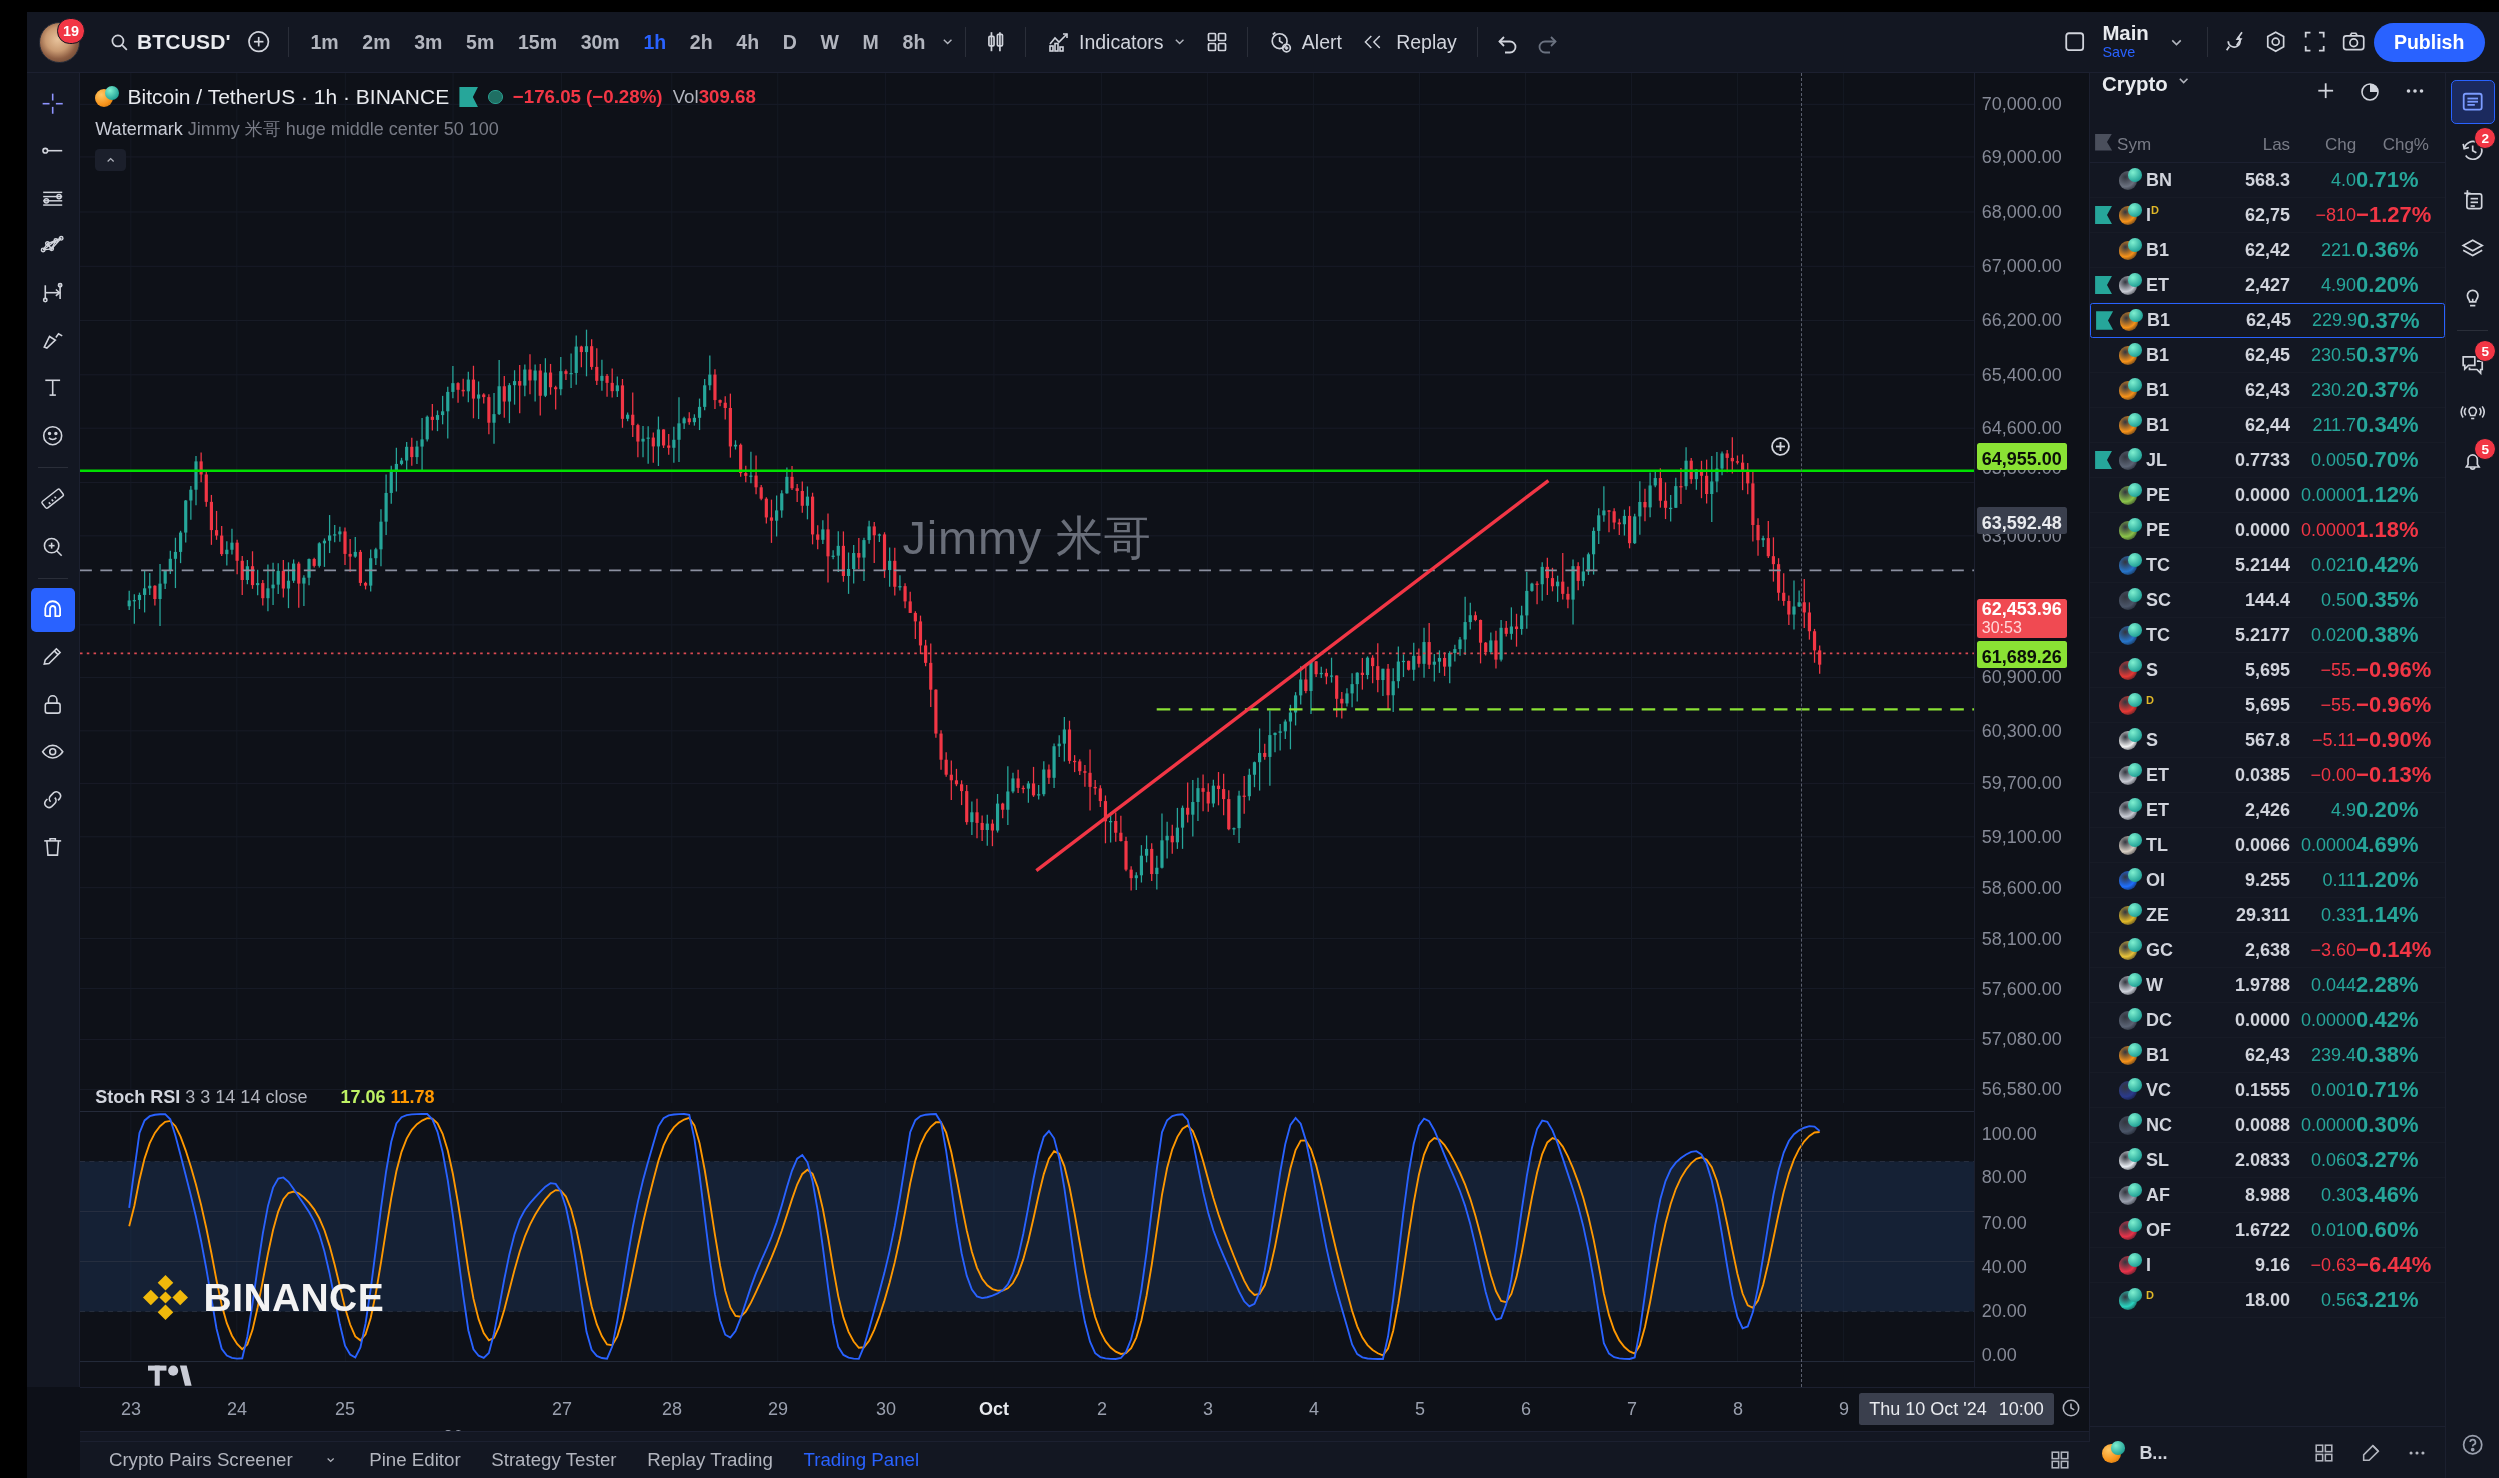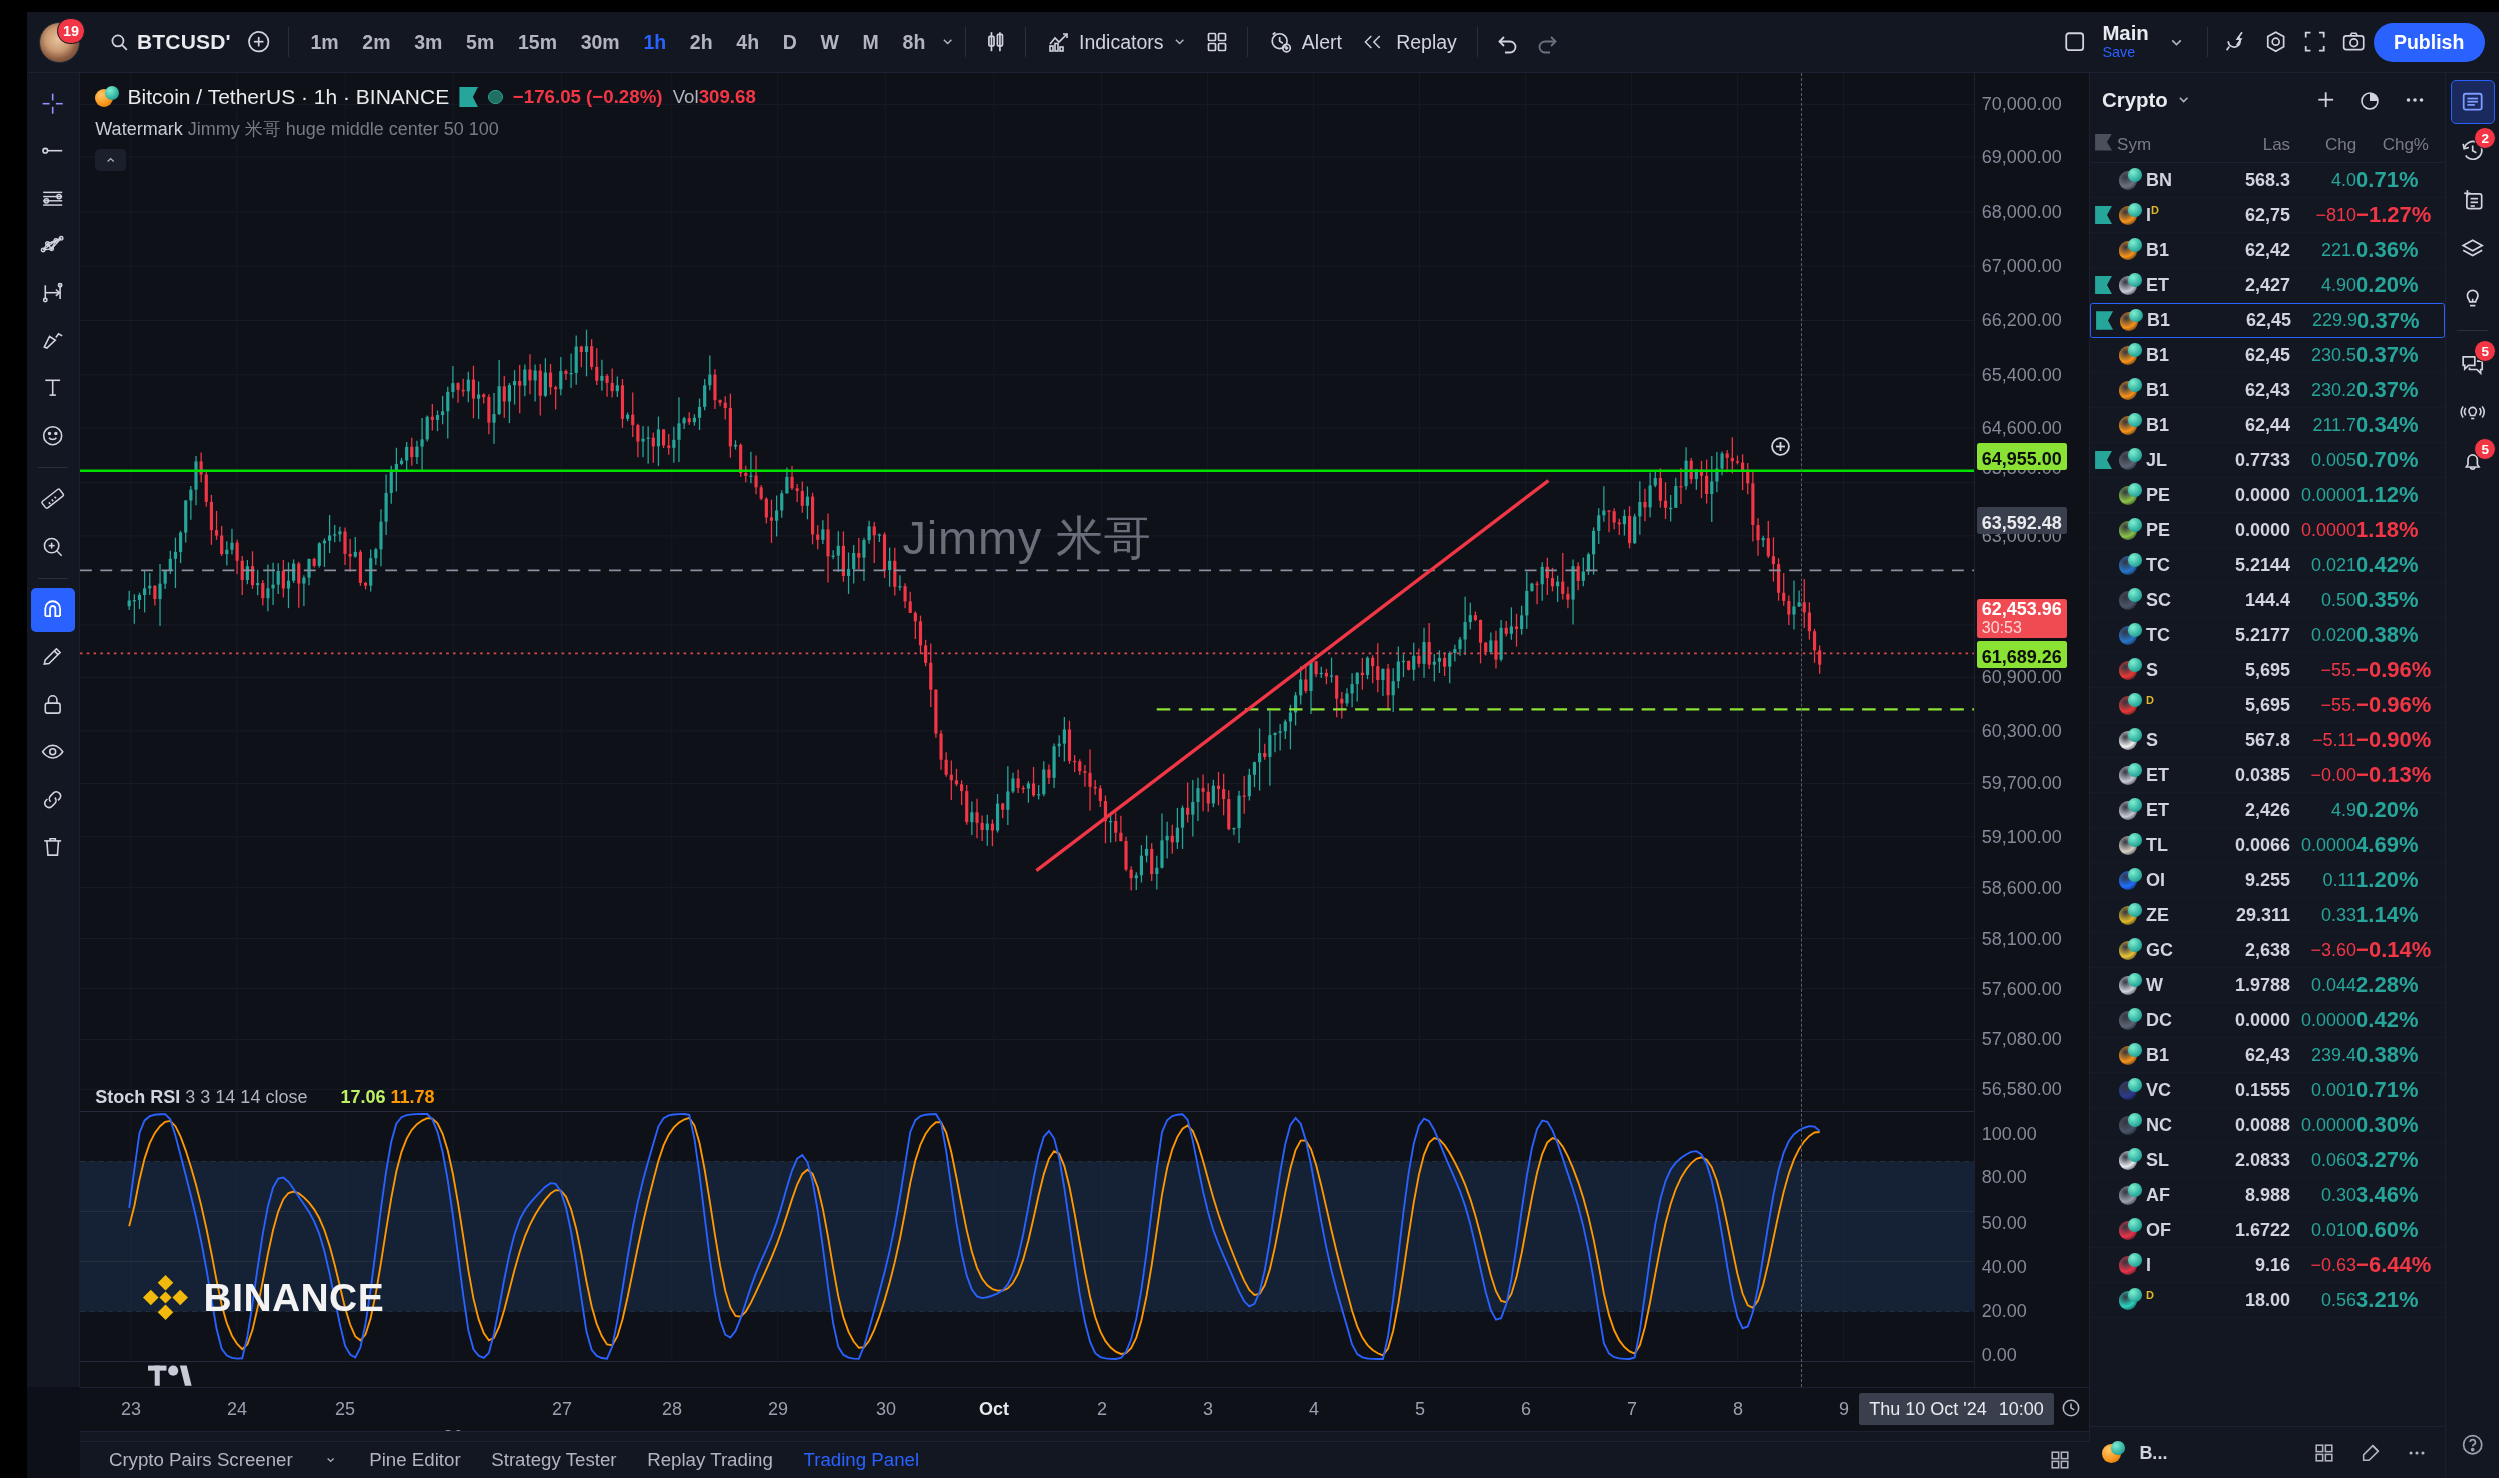--- a/index.html
+++ b/index.html
@@ -219,21 +219,21 @@
   .ftab.active { color:#2962ff; }
   .footer-right { margin-left:auto; margin-right:12px; display:flex; align-items:center; gap:8.5px; }
 
   
   .watchlist {
     position:absolute; left:2089px; top:73px; width:356px; height:1406px;
     background:#131722; border-left:0.8px solid #1c2030; z-index:25;
     display:flex; flex-direction:column;
   }
   .wl-head {
-    height:54px; display:flex; align-items:center; padding:0 12px; gap:8.5px; flex:0 0 auto;
+    height:54px; display:flex; padding:0 12px; gap:8.5px; flex:0 0 auto;
   }
   .wl-title { font-size:20.4px; font-weight:700; color:#e8eaee; cursor:pointer; }
   .wl-head .sp { flex:1 1 auto; }
   .wl-ic { width:36px; height:36px; display:flex; align-items:center; justify-content:center; border-radius:4.2px; cursor:pointer; }
   .wl-colhead {
     height:36px; display:flex; align-items:center; font-size:17px; color:#787b86;
     border-bottom:0.8px solid #1c2030; padding-left:5.1px; flex:0 0 auto;
   }
   .wl-colhead .ch-flag { width:22px; }
   .wl-colhead .ch-sym { width:92px; }
@@ -1420,21 +1420,21 @@
         <div class="ptick" style="top: 648px;">60,300.00</div>
         <div class="ptick" style="top: 700px;">59,700.00</div>
         <div class="ptick" style="top: 754px;">59,100.00</div>
         <div class="ptick" style="top: 805px;">58,600.00</div>
         <div class="ptick" style="top: 856px;">58,100.00</div>
         <div class="ptick" style="top: 906px;">57,600.00</div>
         <div class="ptick" style="top: 956px;">57,080.00</div>
         <div class="ptick" style="top: 1006px;">56,580.00</div>
         <div class="ptick" style="top: 1051px;">100.00</div>
         <div class="ptick" style="top: 1094px;">80.00</div>
-        <div class="ptick" style="top: 1140px;">50.00</div>
+        <div class="ptick" style="top: 1140px;">70.00</div>
         <div class="ptick" style="top: 1184px;">40.00</div>
         <div class="ptick" style="top: 1228px;">20.00</div>
         <div class="ptick" style="top: 1272px;">0.00</div>
         <div class="plabel green" style="top: 370px;">
           <span>64,955.00</span>
         </div>
         <div class="plabel red" style="top: 526px;">
           <span class="p1">62,453.96</span>
           <span class="p2">30:53</span>
         </div>

